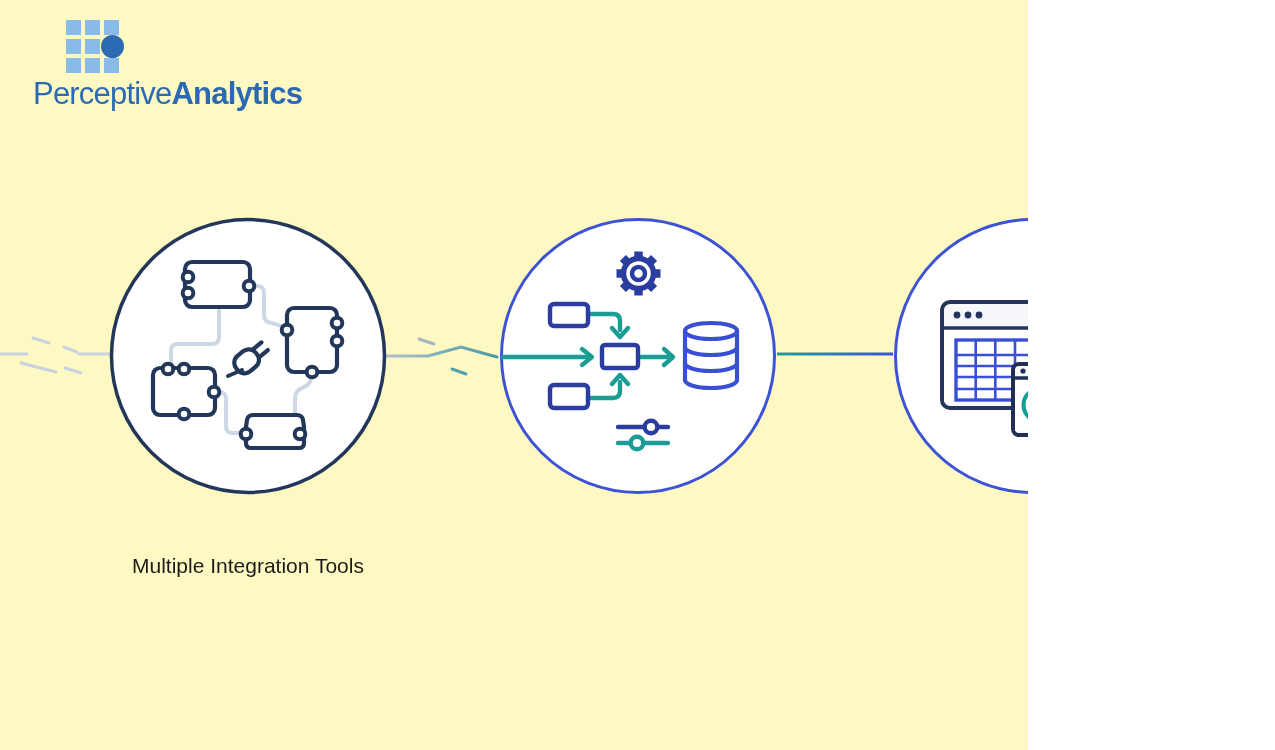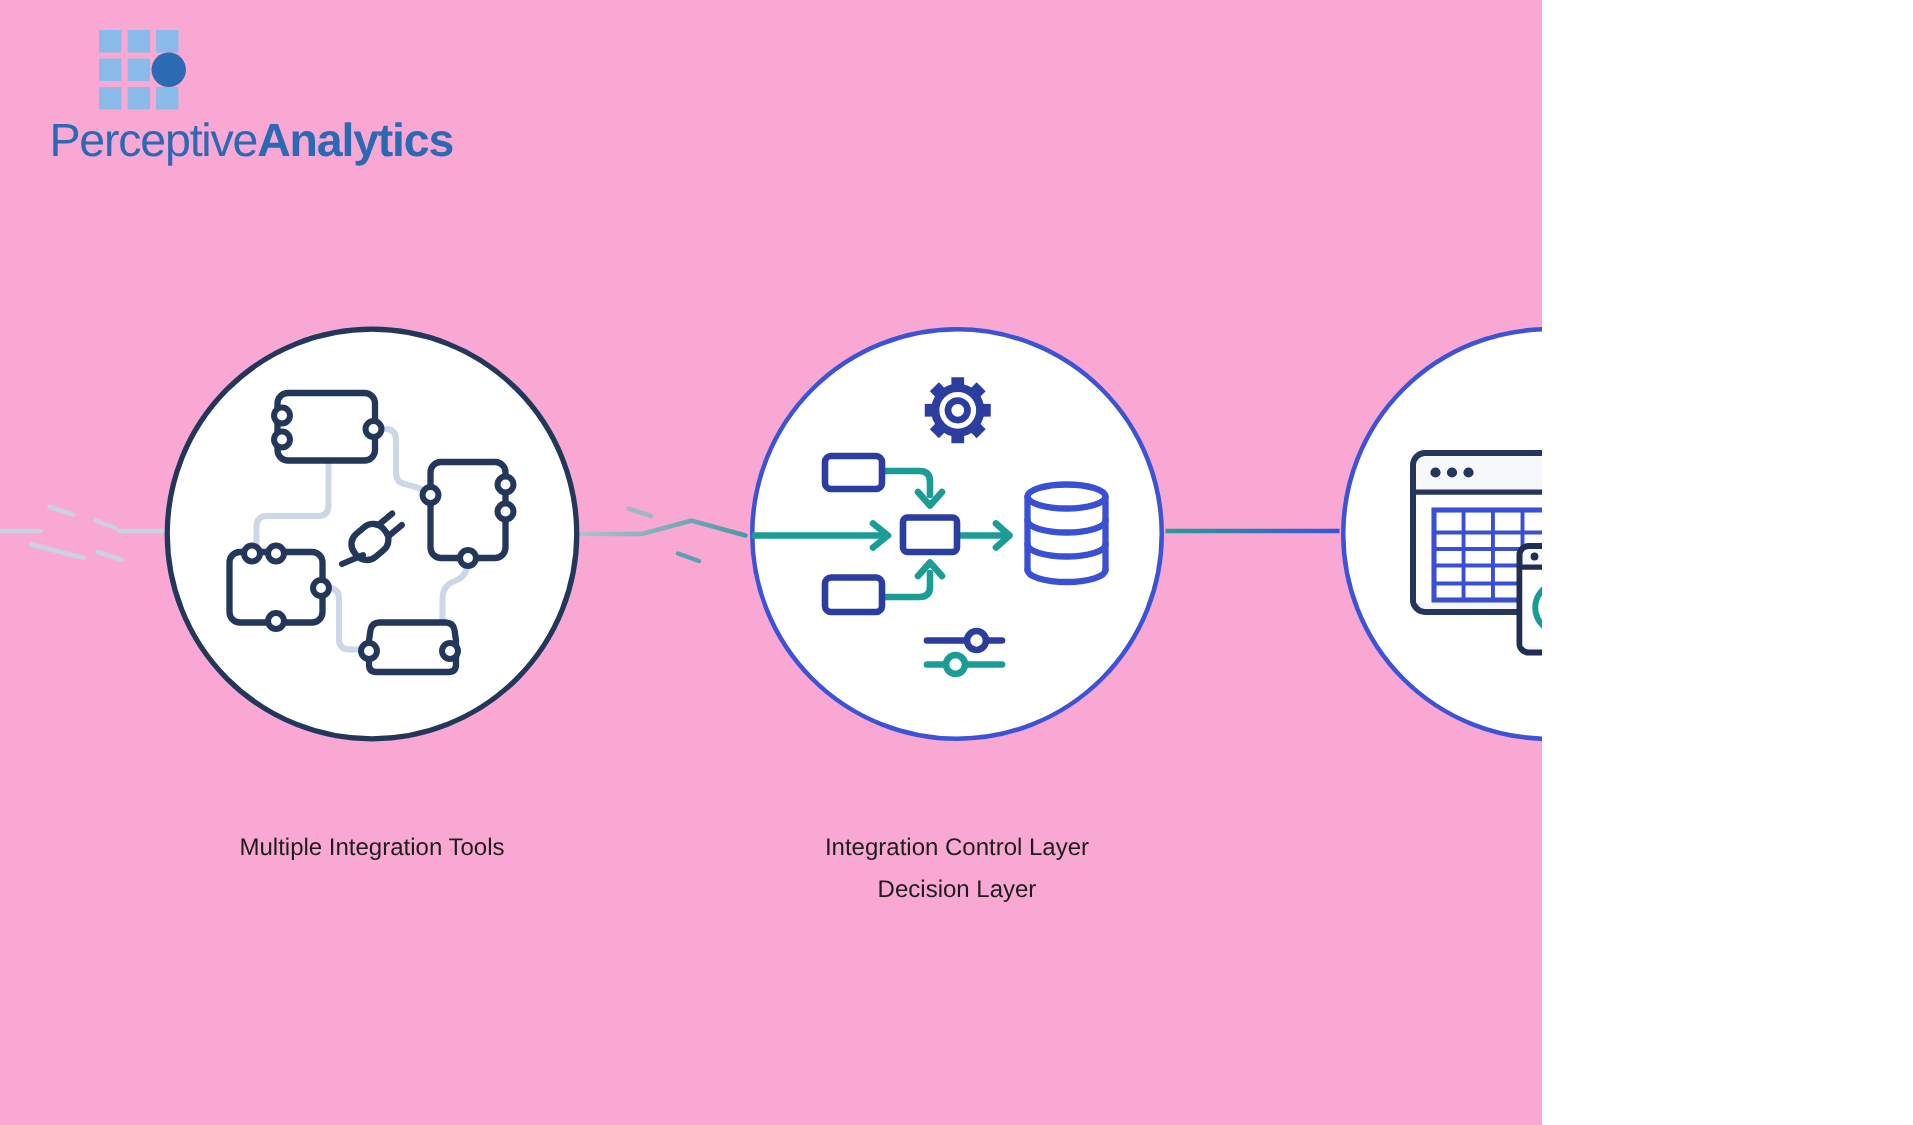--- a/index.html
+++ b/index.html
@@ -1,36 +1,36 @@
 <!DOCTYPE html>
 <html><head>
 <meta charset="utf-8">
 <style>
   html,body{margin:0;padding:0;background:#ffffff;}
   .stage{
-    position:relative;width:1028px;height:750px;background:#f9a8d4;
+    position:relative;width:1028px;height:750px;background:#fef9c3;
     overflow:hidden;font-family:"Liberation Sans",sans-serif;
   }
   
   .logo{position:absolute;left:0;top:0;width:340px;height:130px;}
   .lg-square{position:absolute;width:15px;height:15px;background:#8abbe8;}
   .lg-dot{position:absolute;left:101px;top:35px;width:23px;height:23px;border-radius:50%;background:#2a6bb4;}
   .logo-text{
     position:absolute;left:33px;top:77px;font-size:31px;line-height:34px;
     color:#2b6ab3;letter-spacing:-0.8px;white-space:nowrap;
   }
   .logo-text .bold{font-weight:700;}
   
   .connectors{position:absolute;left:0;top:0;z-index:0;}
   
   .node{position:absolute;width:280px;height:280px;z-index:1;}
   .node svg{display:block;}
   .node-label{
     position:absolute;top:552px;width:360px;z-index:1;
-    text-align:center;font-size:16px;line-height:28px;color:#1c1c1c;
+    text-align:center;font-size:21px;line-height:28px;color:#1c1c1c;
   }
 </style>
 </head>
 <body>
 
 <div class="stage">
 
   <svg class="connectors" width="1275" height="750" viewBox="0 0 1275 750">
     <defs>
       <linearGradient id="grad12" gradientUnits="userSpaceOnUse" x1="385" y1="356" x2="497" y2="356">
@@ -214,20 +214,16 @@
           <path d="M171,196 H210" stroke-width="4"></path>
           <path d="M171,204 H210" stroke-width="4"></path>
         </g>
       </g>
     </svg>
   </div>
 
   <div class="node-label" style="left:68px">
     <div>Multiple Integration Tools</div>
   </div>
-  <div class="node-label" style="left:458px">
-    <div>Integration Control Layer</div>
-    <div>Decision Layer</div>
-  </div>
   <div class="node-label" style="left:852px">
   </div>
 
 </div>
 
 </body></html>

